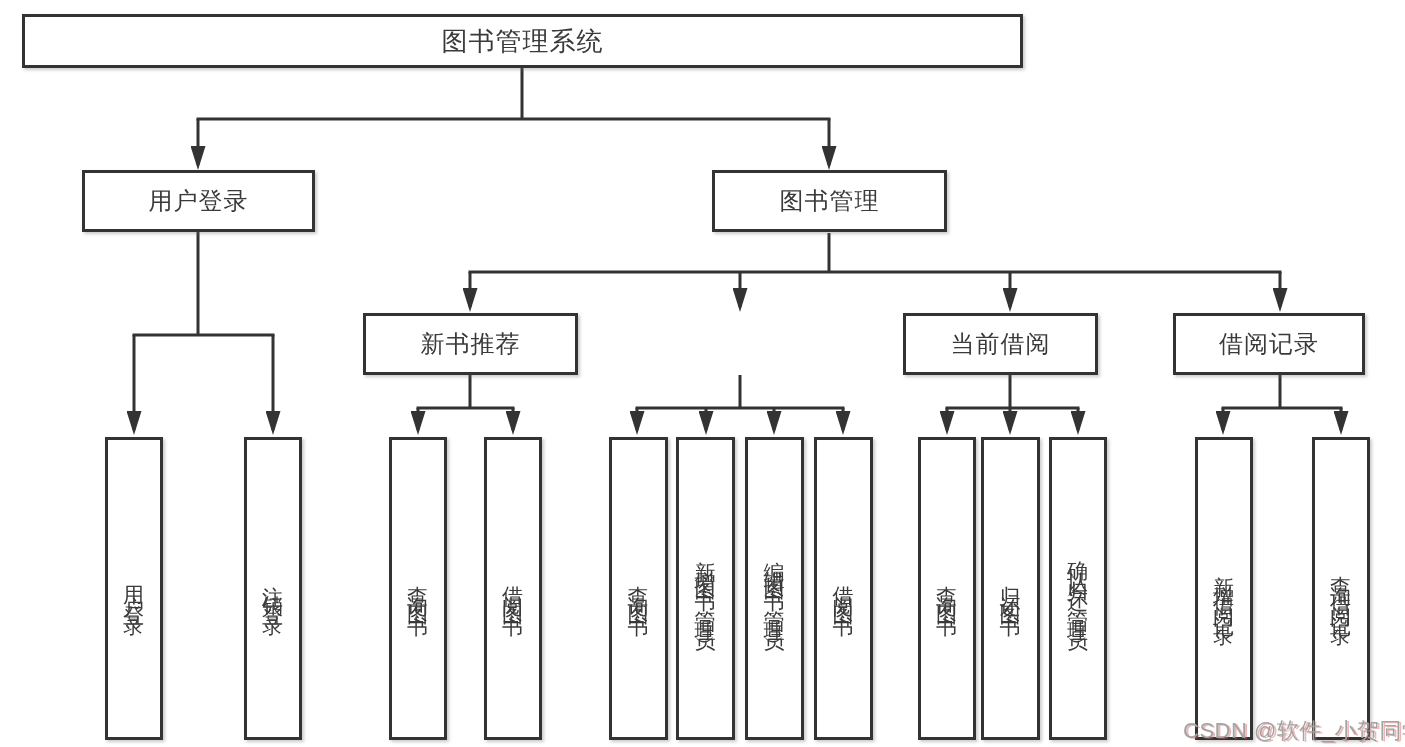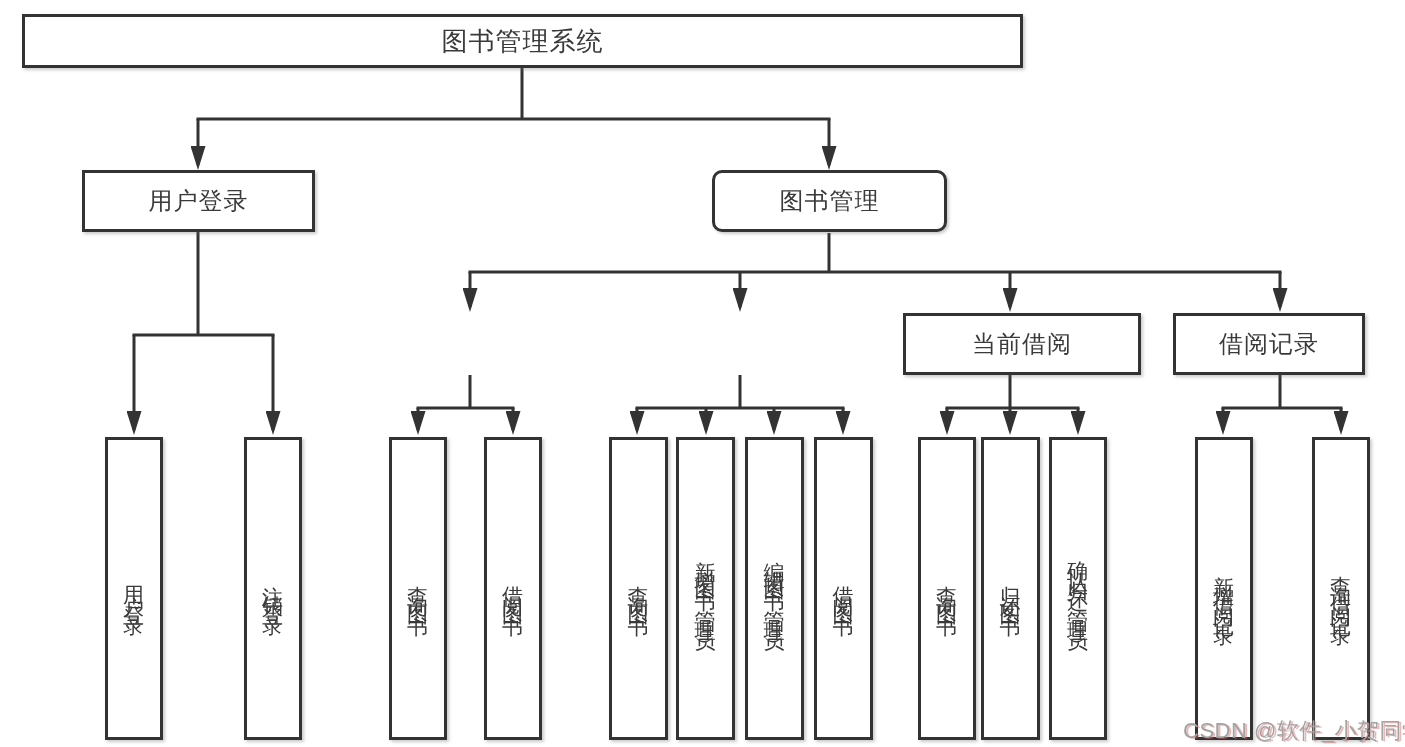--- a/index.html
+++ b/index.html
@@ -110,23 +110,24 @@
       <path d="M1010 408 V430" marker-end="url(#arrow)"></path>
       <path d="M1078 408 V430" marker-end="url(#arrow)"></path>
       <path d="M1223 408 V430" marker-end="url(#arrow)"></path>
       <path d="M1341 408 V430" marker-end="url(#arrow)"></path>
     </g>
   </svg>
 
   <div class="node root-node">图书管理系统</div>
 
   <div class="node h-node" style="left:82px; top:170px; width:233px;">用户登录</div>
-  <div class="node h-node" style="left:712px; top:170px; width:235px;border-radius:10px;">图书管理</div>
+  <div class="node h-node" style="left:712px; top:170px; width:235px;">图书管理</div>
 
-  <div class="node h-node" style="left:903px; top:313px; width:238px;text-align:center;">当前借阅</div>
+  <div class="node h-node" style="left:363px; top:313px; width:215px;">新书推荐</div>
+  <div class="node h-node" style="left:903px; top:313px; width:195px;text-align:center;">当前借阅</div>
   <div class="node h-node" style="left:1173px; top:313px; width:192px;">借阅记录</div>
 
   <div class="node v-node" style="left:105px; width:58px;">用户登录</div>
   <div class="node v-node" style="left:244px; width:58px;">注销登录</div>
 
   <div class="node v-node" style="left:389px; width:58px;">查询图书</div>
   <div class="node v-node" style="left:484px; width:58px;">借阅图书</div>
 
   <div class="node v-node" style="left:609px; width:59px;">查询图书</div>
   <div class="node v-node" style="left:676px; width:59px;">新增图书（管理员）</div>

